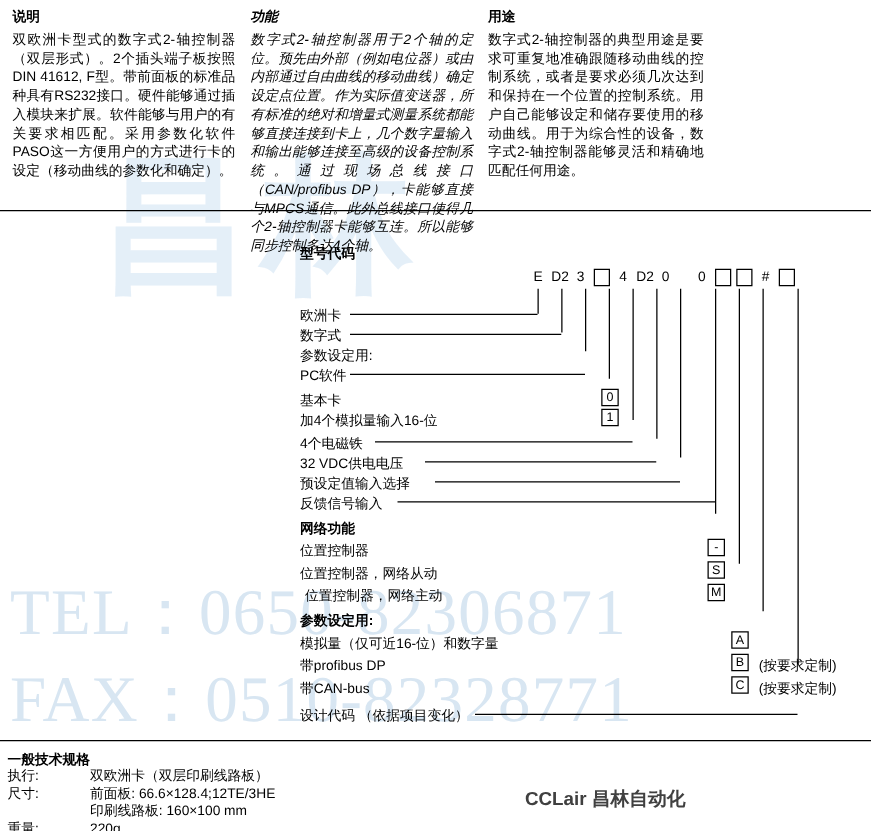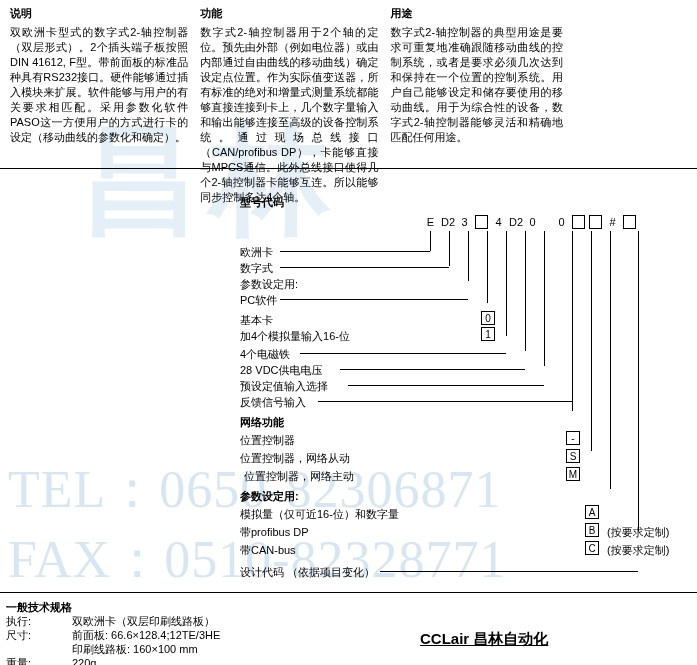--- a/index.html
+++ b/index.html
@@ -46,21 +46,21 @@
   
   .top {
     position: absolute;
     left: 0; top: 0;
     width: 573px;
     display: flex;
     padding: 6px 4px 0 4px;
   }
   .col { padding: 0 6px; }
   .col-a { width: 232px; }
-  .col-b { width: 232px; }
+  .col-b { width: 232px; font-style: italic; }
   .col-c { width: 225px; }
   .col h3 {
     margin: 0 0 4px 0;
     font-size: 11px;
     font-weight: bold;
   }
   .col p {
     margin: 0;
     font-size: 11px;
     line-height: 15px;
@@ -167,23 +167,22 @@
     line-height: 14px;
     padding: 0 4px 0 0;
     vertical-align: top;
   }
   .specs td.k { width: 66px; margin-left: 48px; }
   .brand {
     position: absolute;
     left: 420px; top: 630px;
     font-size: 15px;
     font-weight: bold;
-    color: #000000;
-    white-space: nowrap;
-    text-decoration: underline;
+    color: #404040;
+    white-space: nowrap;
   }
 </style>
 </head>
 <body>
 
 <div class="wm-logo">昌林</div>
 <div class="wm-tel">TEL：0650-82306871</div>
 <div class="wm-fax">FAX：0510-82328771</div>
 
 <div class="top">
@@ -248,21 +247,21 @@
 
   <div class="label" style="left:240px; top:138px;">基本卡</div>
   <div class="box" style="left:481px; top:136px;">0</div>
 
   <div class="label" style="left:240px; top:154px;">加4个模拟量输入16-位</div>
   <div class="box" style="left:481px; top:152px;">1</div>
 
   <div class="label" style="left:240px; top:172px;">4个电磁铁</div>
   <div class="hline" style="left:300px; top:178px; width:206px;"></div>
 
-  <div class="label" style="left:240px; top:188px;">28 VDC供电电压</div>
+  <div class="label" style="left:240px; top:188px;">32 VDC供电电压</div>
   <div class="hline" style="left:340px; top:194px; width:185px;"></div>
 
   <div class="label" style="left:240px; top:204px;">预设定值输入选择</div>
   <div class="hline" style="left:348px; top:210px; width:196px;"></div>
 
   <div class="label" style="left:240px; top:220px;">反馈信号输入</div>
   <div class="hline" style="left:318px; top:226px; width:254px;"></div>
 
   <div class="mc-sub" style="left:240px; top:240px;">网络功能</div>
 

